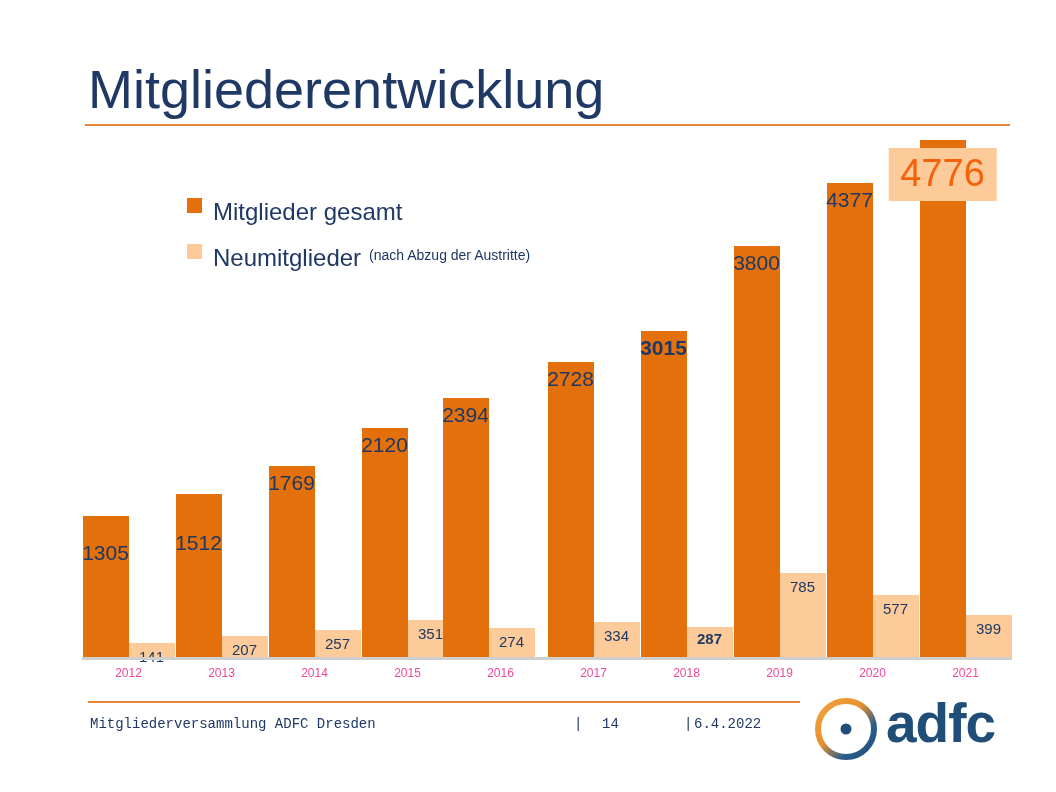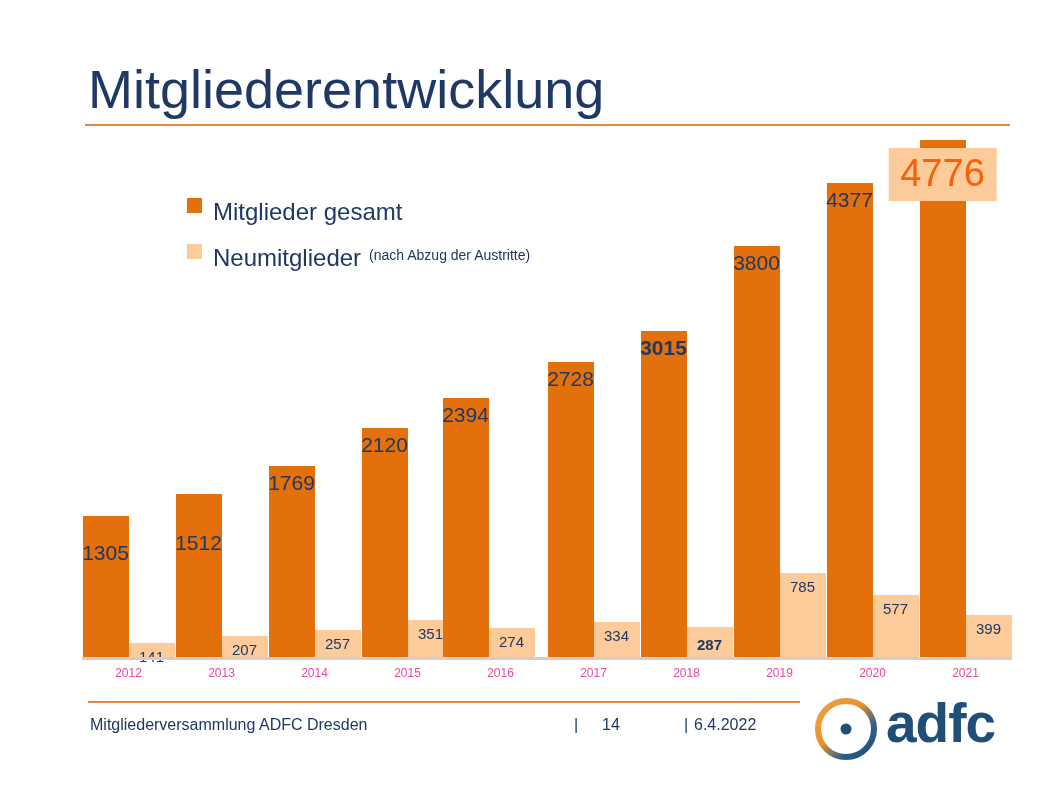--- a/index.html
+++ b/index.html
@@ -161,22 +161,23 @@
     height: 2px;
     background: #E8873A;
   }
 
   #footer {
     position: absolute;
     left: 90px;
     top: 714px;
     width: 700px;
     height: 30px;
-    font-size: 16px;
-    color: #1F3864;
+    font-size: 14px;
+    color: #1F3864;
+    font-family: Liberation Mono, monospace;
   }
 
   #footer-text  { position: absolute; left: 0px;   top: 2px; white-space: nowrap; }
   #footer-sep1  { position: absolute; left: 484px; top: 2px; }
   #footer-page  { position: absolute; left: 512px; top: 2px; }
   #footer-sep2  { position: absolute; left: 594px; top: 2px; }
   #footer-date  { position: absolute; left: 604px; top: 2px; white-space: nowrap; }
 
   
   #logo {
@@ -267,21 +268,21 @@
         </div>
         <div class="bar new" style="left: 46.5px; width: 46px; height: 36.2253px;">
           <div class="bar-label small" style="top: 6px;">334</div>
         </div>
       </div>
       <div class="group" style="left: 558px; width: 93px; font-weight: bold;">
         <div class="bar total" style="left: 0.5px; width: 46px; height: 327.004px;">
           <div class="bar-label" style="top: 6px;">3015</div>
         </div>
         <div class="bar new" style="left: 46.5px; width: 46px; height: 31.1277px;">
-          <div class="bar-label small" style="top: 10px;">287</div>
+          <div class="bar-label small" style="top: 4px;">287</div>
         </div>
       </div>
       <div class="group" style="left: 651px; width: 93px;">
         <div class="bar total" style="left: 0.5px; width: 46px; height: 412.144px; padding-left: 46px;">
           <div class="bar-label" style="top: 6px;">3800</div>
         </div>
         <div class="bar new" style="left: 46.5px; width: 46px; height: 85.1403px;">
           <div class="bar-label small" style="top: 6px;">785</div>
         </div>
       </div>

